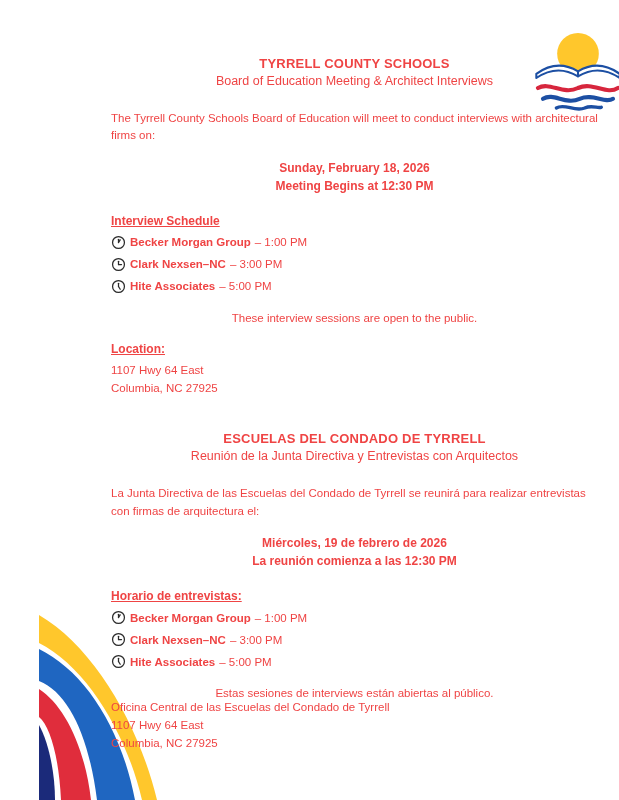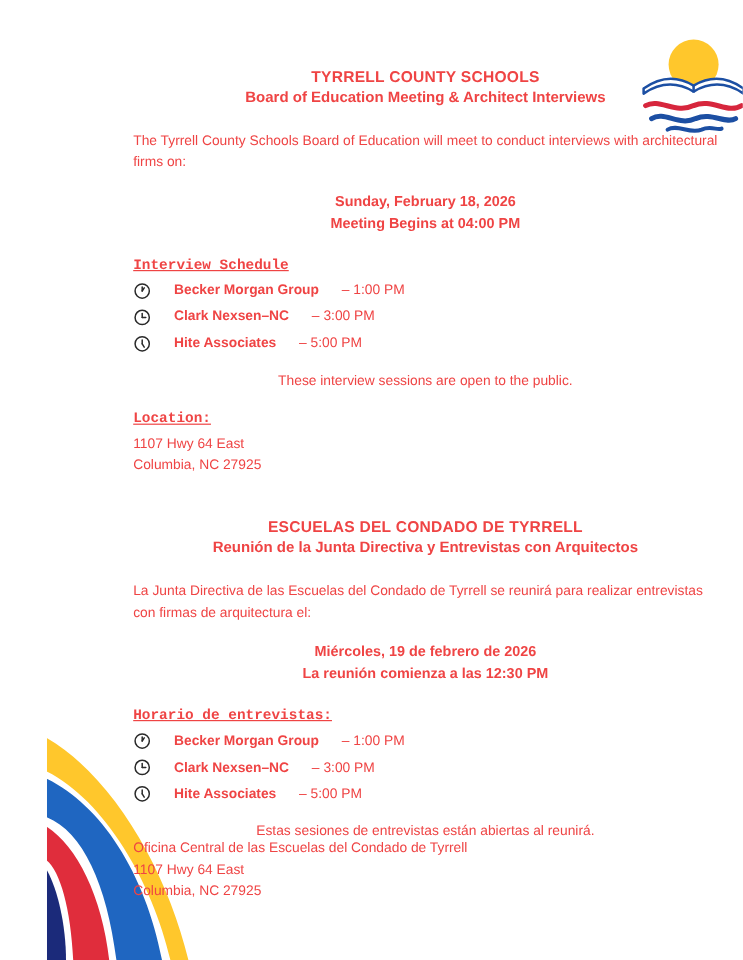--- a/index.html
+++ b/index.html
@@ -21,51 +21,50 @@
   .doc-title {
     margin: 0;
     font-size: 13px;
     font-weight: 700;
     text-align: center;
     letter-spacing: 0.2px;
   }
   .doc-subtitle {
     margin: 3px 0 0 0;
     font-size: 12.5px;
-    font-weight: 700;
+    font-weight: 400;
     text-align: center;
   }
   .intro {
     margin: 22px 0 0 0;
     font-size: 11.5px;
     line-height: 1.5;
   }
   .date-block {
     margin-top: 14px;
     text-align: center;
     font-weight: 700;
     font-size: 12px;
     line-height: 1.55;
   }
   .section-heading {
     margin: 18px 0 6px 0;
     font-size: 12px;
     font-weight: 700;
     text-decoration: underline;
-    font-family: Liberation Mono, monospace;
   }
   ul.schedule {
     list-style: none;
     margin: 4px 0 0 0;
     padding: 0;
   }
   ul.schedule li {
     display: flex;
     align-items: center;
-    gap: 19px;
+    gap: 4px;
     font-size: 11.5px;
     margin: 7px 0;
     text-align: center;
   }
   .clock { width: 15px; height: 15px; flex: 0 0 auto; }
   .firm { font-weight: 700; }
   .note {
     margin: 18px 0 0 0;
     font-size: 11.5px;
     text-align: center;
@@ -115,21 +114,21 @@
   <div class="content">
 
     <section>
       <h1 class="doc-title">TYRRELL COUNTY SCHOOLS</h1>
       <h2 class="doc-subtitle">Board of Education Meeting &amp; Architect Interviews</h2>
 
       <p class="intro">The Tyrrell County Schools Board of Education will meet to conduct interviews with architectural firms on:</p>
 
       <div class="date-block">
         <div>Sunday, February 18, 2026</div>
-        <div>Meeting Begins at 04:00 PM</div>
+        <div>Meeting Begins at 12:30 PM</div>
       </div>
 
       <h3 class="section-heading">Interview Schedule</h3>
 
       <ul class="schedule">
         <li>
           <svg class="clock" viewBox="0 0 24 24" aria-hidden="true">
             <circle cx="12" cy="12" r="9.5" fill="none" stroke="#2a2a2a" stroke-width="2"></circle>
             <line x1="12" y1="12" x2="12" y2="6.8" stroke="#2a2a2a" stroke-width="2" stroke-linecap="round"></line>
             <line x1="12" y1="12" x2="14.7" y2="7.7" stroke="#2a2a2a" stroke-width="2" stroke-linecap="round"></line>
@@ -202,21 +201,21 @@
           <svg class="clock" viewBox="0 0 24 24" aria-hidden="true">
             <circle cx="12" cy="12" r="9.5" fill="none" stroke="#2a2a2a" stroke-width="2"></circle>
             <line x1="12" y1="12" x2="12" y2="6.8" stroke="#2a2a2a" stroke-width="2" stroke-linecap="round"></line>
             <line x1="12" y1="12" x2="14.7" y2="16.4" stroke="#2a2a2a" stroke-width="2" stroke-linecap="round"></line>
           </svg>
           <span class="firm">Hite Associates</span>
           <span>– 5:00 PM</span>
         </li>
       </ul>
 
-      <p class="note">Estas sesiones de entrevistas están abiertas al reunirá.</p>
+      <p class="note">Estas sesiones de interviews están abiertas al público.</p>
 
       <div class="addr-lines">
         <div>Oficina Central de las Escuelas del Condado de Tyrrell</div>
         <div>1107 Hwy 64 East</div>
         <div>Columbia, NC 27925</div>
       </div>
     </section>
 
   </div>
 

